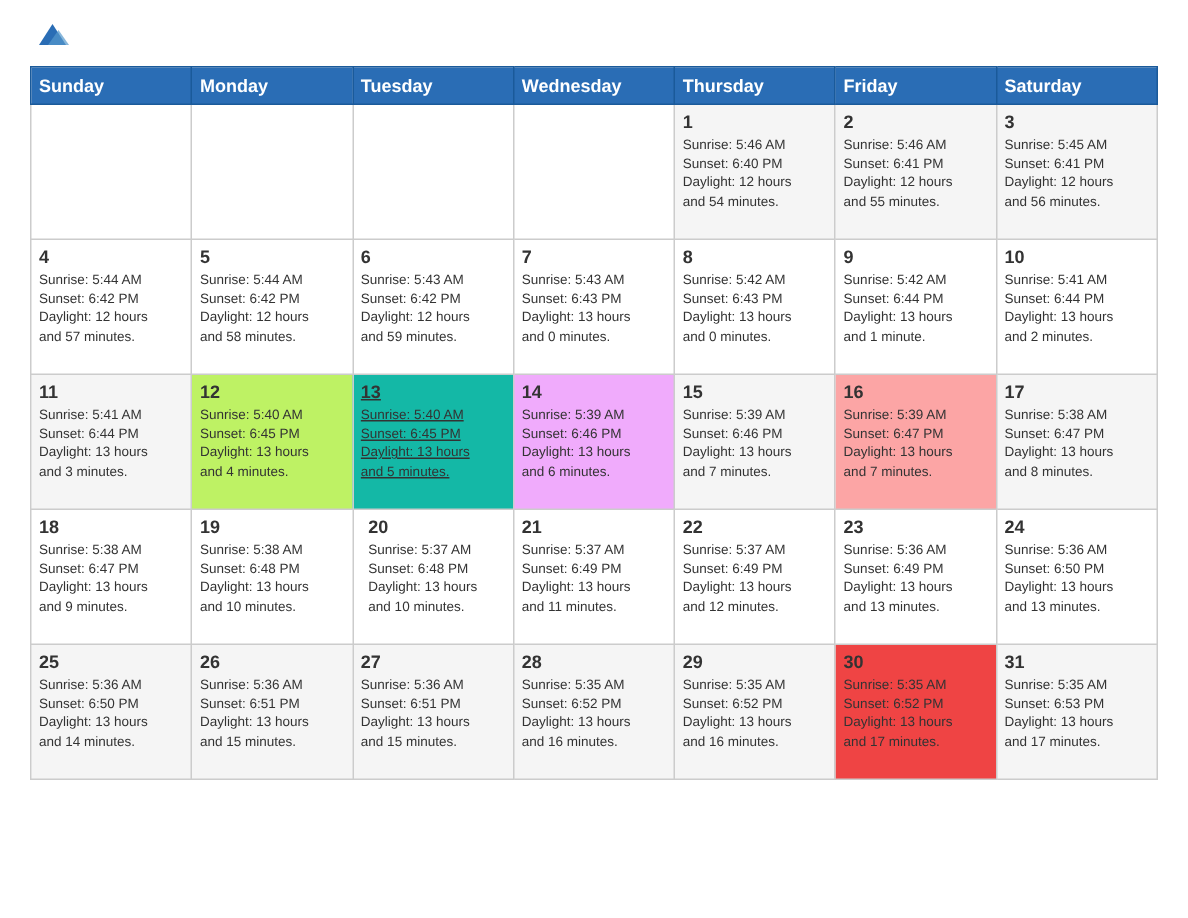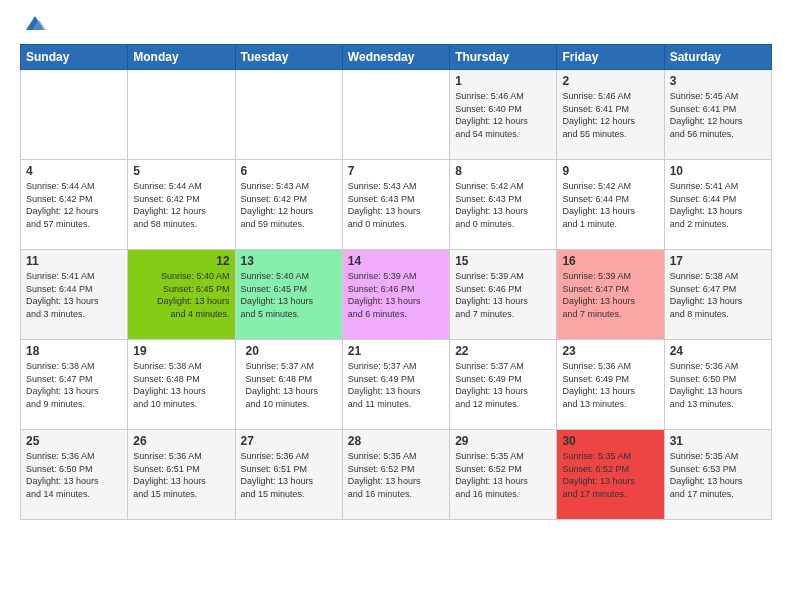--- a/index.html
+++ b/index.html
@@ -221,28 +221,28 @@
           </td>
         </tr>
         <tr>
           <td style="background: rgb(245, 245, 245);">
             <span class="day-num">11</span>
             <div class="day-info" style="white-space: pre-line;">Sunrise: 5:41 AM
 Sunset: 6:44 PM
 Daylight: 13 hours
 and 3 minutes.</div>
           </td>
-          <td style="background: #84cc16; text-align: right;">
+          <td style="background: #bef264;">
             <span class="day-num">12</span>
             <div class="day-info" style="white-space: pre-line;">Sunrise: 5:40 AM
 Sunset: 6:45 PM
 Daylight: 13 hours
 and 4 minutes.</div>
           </td>
-          <td style="background: #86efac;">
+          <td style="background: #14b8a6; text-decoration: underline;">
             <span class="day-num">13</span>
             <div class="day-info" style="white-space: pre-line;">Sunrise: 5:40 AM
 Sunset: 6:45 PM
 Daylight: 13 hours
 and 5 minutes.</div>
           </td>
           <td style="background: #f0abfc;">
             <span class="day-num">14</span>
             <div class="day-info" style="white-space: pre-line;">Sunrise: 5:39 AM
 Sunset: 6:46 PM

